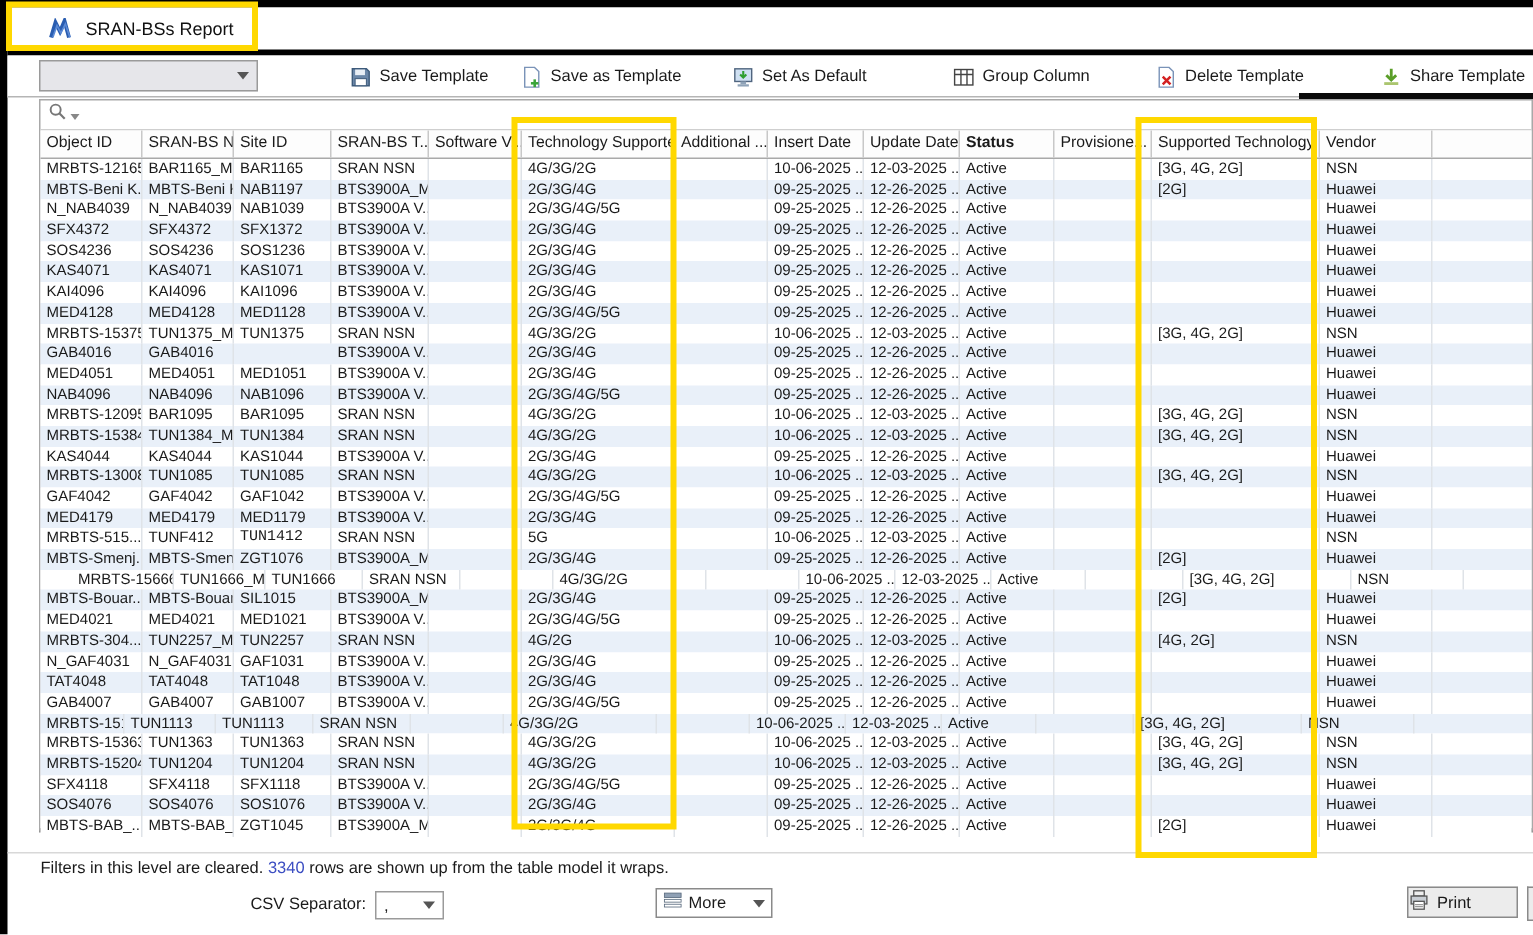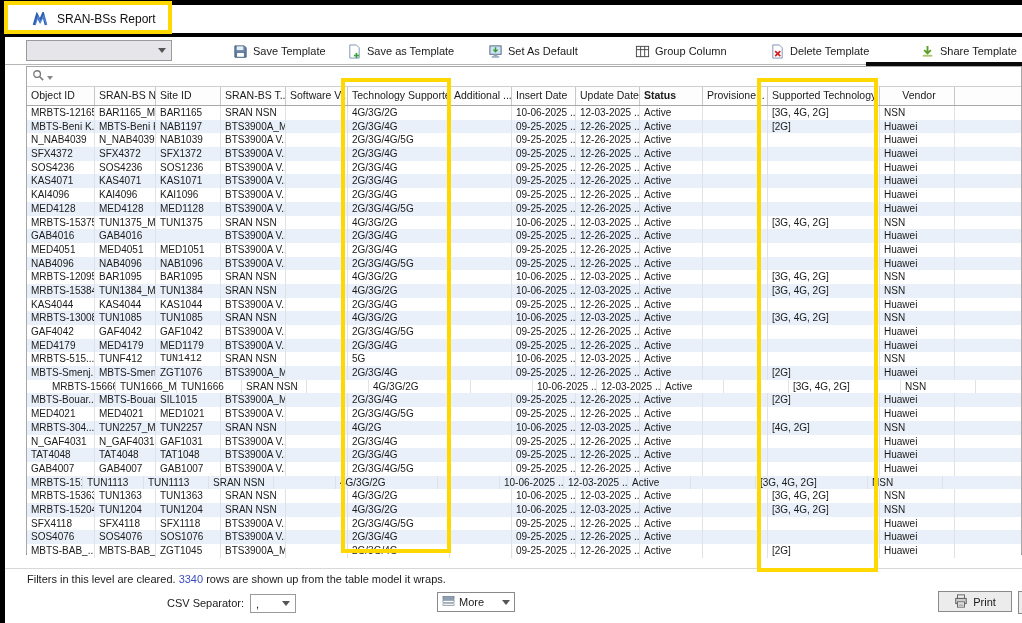--- a/index.html
+++ b/index.html
@@ -53,21 +53,21 @@
   .rowcount{color:#3c4ec2;}
   .csv-label{position:absolute;left:130px;top:597px;width:114px;text-align:right;font-size:11px;}
   .csv-combo{left:250px;top:594px;width:46px;height:19px;background:#fff;padding:0 5px;font-size:11px;}
   .more-btn{
     position:absolute;left:437px;top:592px;width:78px;height:20px;box-sizing:border-box;
     border:1px solid #8a8a8a;background:#fff;display:flex;align-items:center;gap:4px;padding:0 4px;font-size:11px;
   }
   .more-btn .caret{margin-left:auto;}
   .print-btn{
     position:absolute;left:938px;top:591px;width:74px;height:21px;box-sizing:border-box;
-    border:1px solid #8a8a8a;background:#ececec;display:flex;align-items:center;justify-content:center;gap:5px;font-size:11px;
+    border:1px solid #8a8a8a;background:#ececec;display:flex;align-items:center;justify-content:flex-start;gap:5px;font-size:11px;
   }
   .edge-btn{position:absolute;left:1018px;top:591px;width:4px;height:21px;border:1px solid #8a8a8a;border-right:none;background:#ececec;}
   
   .hl{position:absolute;border:4px solid #ffd800;pointer-events:none;box-sizing:border-box;}
   #hl-title{left:4px;top:1px;width:168px;height:33px;}
   #hl-tech{left:341px;top:78px;width:110px;height:475px;}
   #hl-supported{left:757px;top:78px;width:121px;height:494px;}
 </style>
 </head>
 <body>
@@ -177,21 +177,21 @@
       <div class="hcell" style="width: 65px;">Site ID</div>
       <div class="hcell" style="width: 65px;">SRAN-BS T...</div>
       <div class="hcell" style="width: 62px;">Software V...</div>
       <div class="hcell" style="width: 102px;">Technology Supported</div>
       <div class="hcell" style="width: 62px;">Additional ...</div>
       <div class="hcell" style="width: 64px;">Insert Date</div>
       <div class="hcell" style="width: 64px;">Update Date</div>
       <div class="hcell" style="width: 63px; font-weight: bold;">Status</div>
       <div class="hcell" style="width: 65px;">Provisione...</div>
       <div class="hcell" style="width: 112px;">Supported Technology</div>
-      <div class="hcell" style="width: 75px; text-align: center;">Vendor</div>
+      <div class="hcell" style="width: 75px;">Vendor</div>
       <div class="hcell filler" style="flex: 1 1 0%;"></div>
     </div>
   <div id="table-body">
       <div class="trow">
         <div class="tcell" style="width: 68px;">MRBTS-12165</div>
         <div class="tcell" style="width: 61px;">BAR1165_M...</div>
         <div class="tcell" style="width: 65px;">BAR1165</div>
         <div class="tcell" style="width: 65px;">SRAN NSN</div>
         <div class="tcell" style="width: 62px;"></div>
         <div class="tcell" style="width: 102px;">4G/3G/2G</div>

